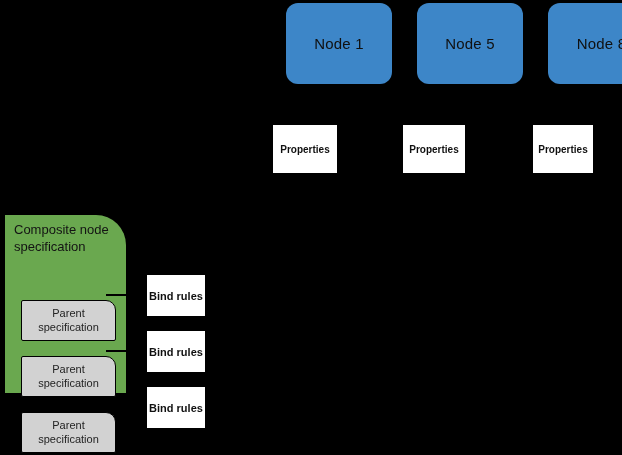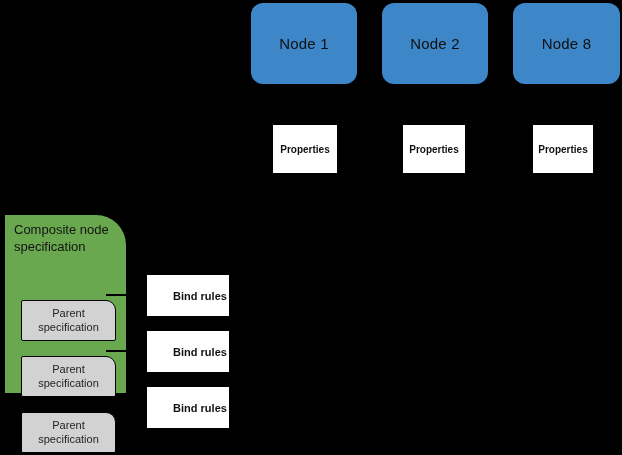--- a/index.html
+++ b/index.html
@@ -17,20 +17,21 @@
     width: 106px;
     height: 81px;
     border-radius: 12px;
     background: var(--node-blue, #3d86c8);
     color: #101010;
     display: flex;
     align-items: center;
     justify-content: center;
     font-size: 15px;
     letter-spacing: 0.2px;
+    margin-left: 35px;
   }
   .node.n1 { left: 251px; }
   .node.n2 { left: 382px; }
   .node.n3 { left: 513px; width: 107px; }
 
   .props {
     position: absolute;
     top: 125px;
     height: 48px;
     background: var(--box-white, #fff);
@@ -101,33 +102,32 @@
     left: 147px;
     width: 58px;
     height: 41px;
     background: var(--box-white, #fff);
     color: #111;
     display: flex;
     align-items: center;
     justify-content: center;
     font-size: 11px;
     font-weight: 600;
-    padding-left: 24px;
   }
   .bind.b1 { top: 275px; }
   .bind.b2 { top: 331px; }
   .bind.b3 { top: 387px; }
 </style>
 </head>
 <body>
 
 <div class="stage">
 
   <div class="node n1">Node 1</div>
-  <div class="node n2">Node 2</div>
+  <div class="node n2">Node 5</div>
   <div class="node n3">Node 8</div>
 
   <div class="props p1">Properties</div>
   <div class="props p2">Properties</div>
   <div class="props p3">Properties</div>
 
   <div class="composite">
     <div class="composite-title">Composite node specification</div>
     <div class="parent r1">Parent specification</div>
     <div class="parent r2">Parent specification</div>

